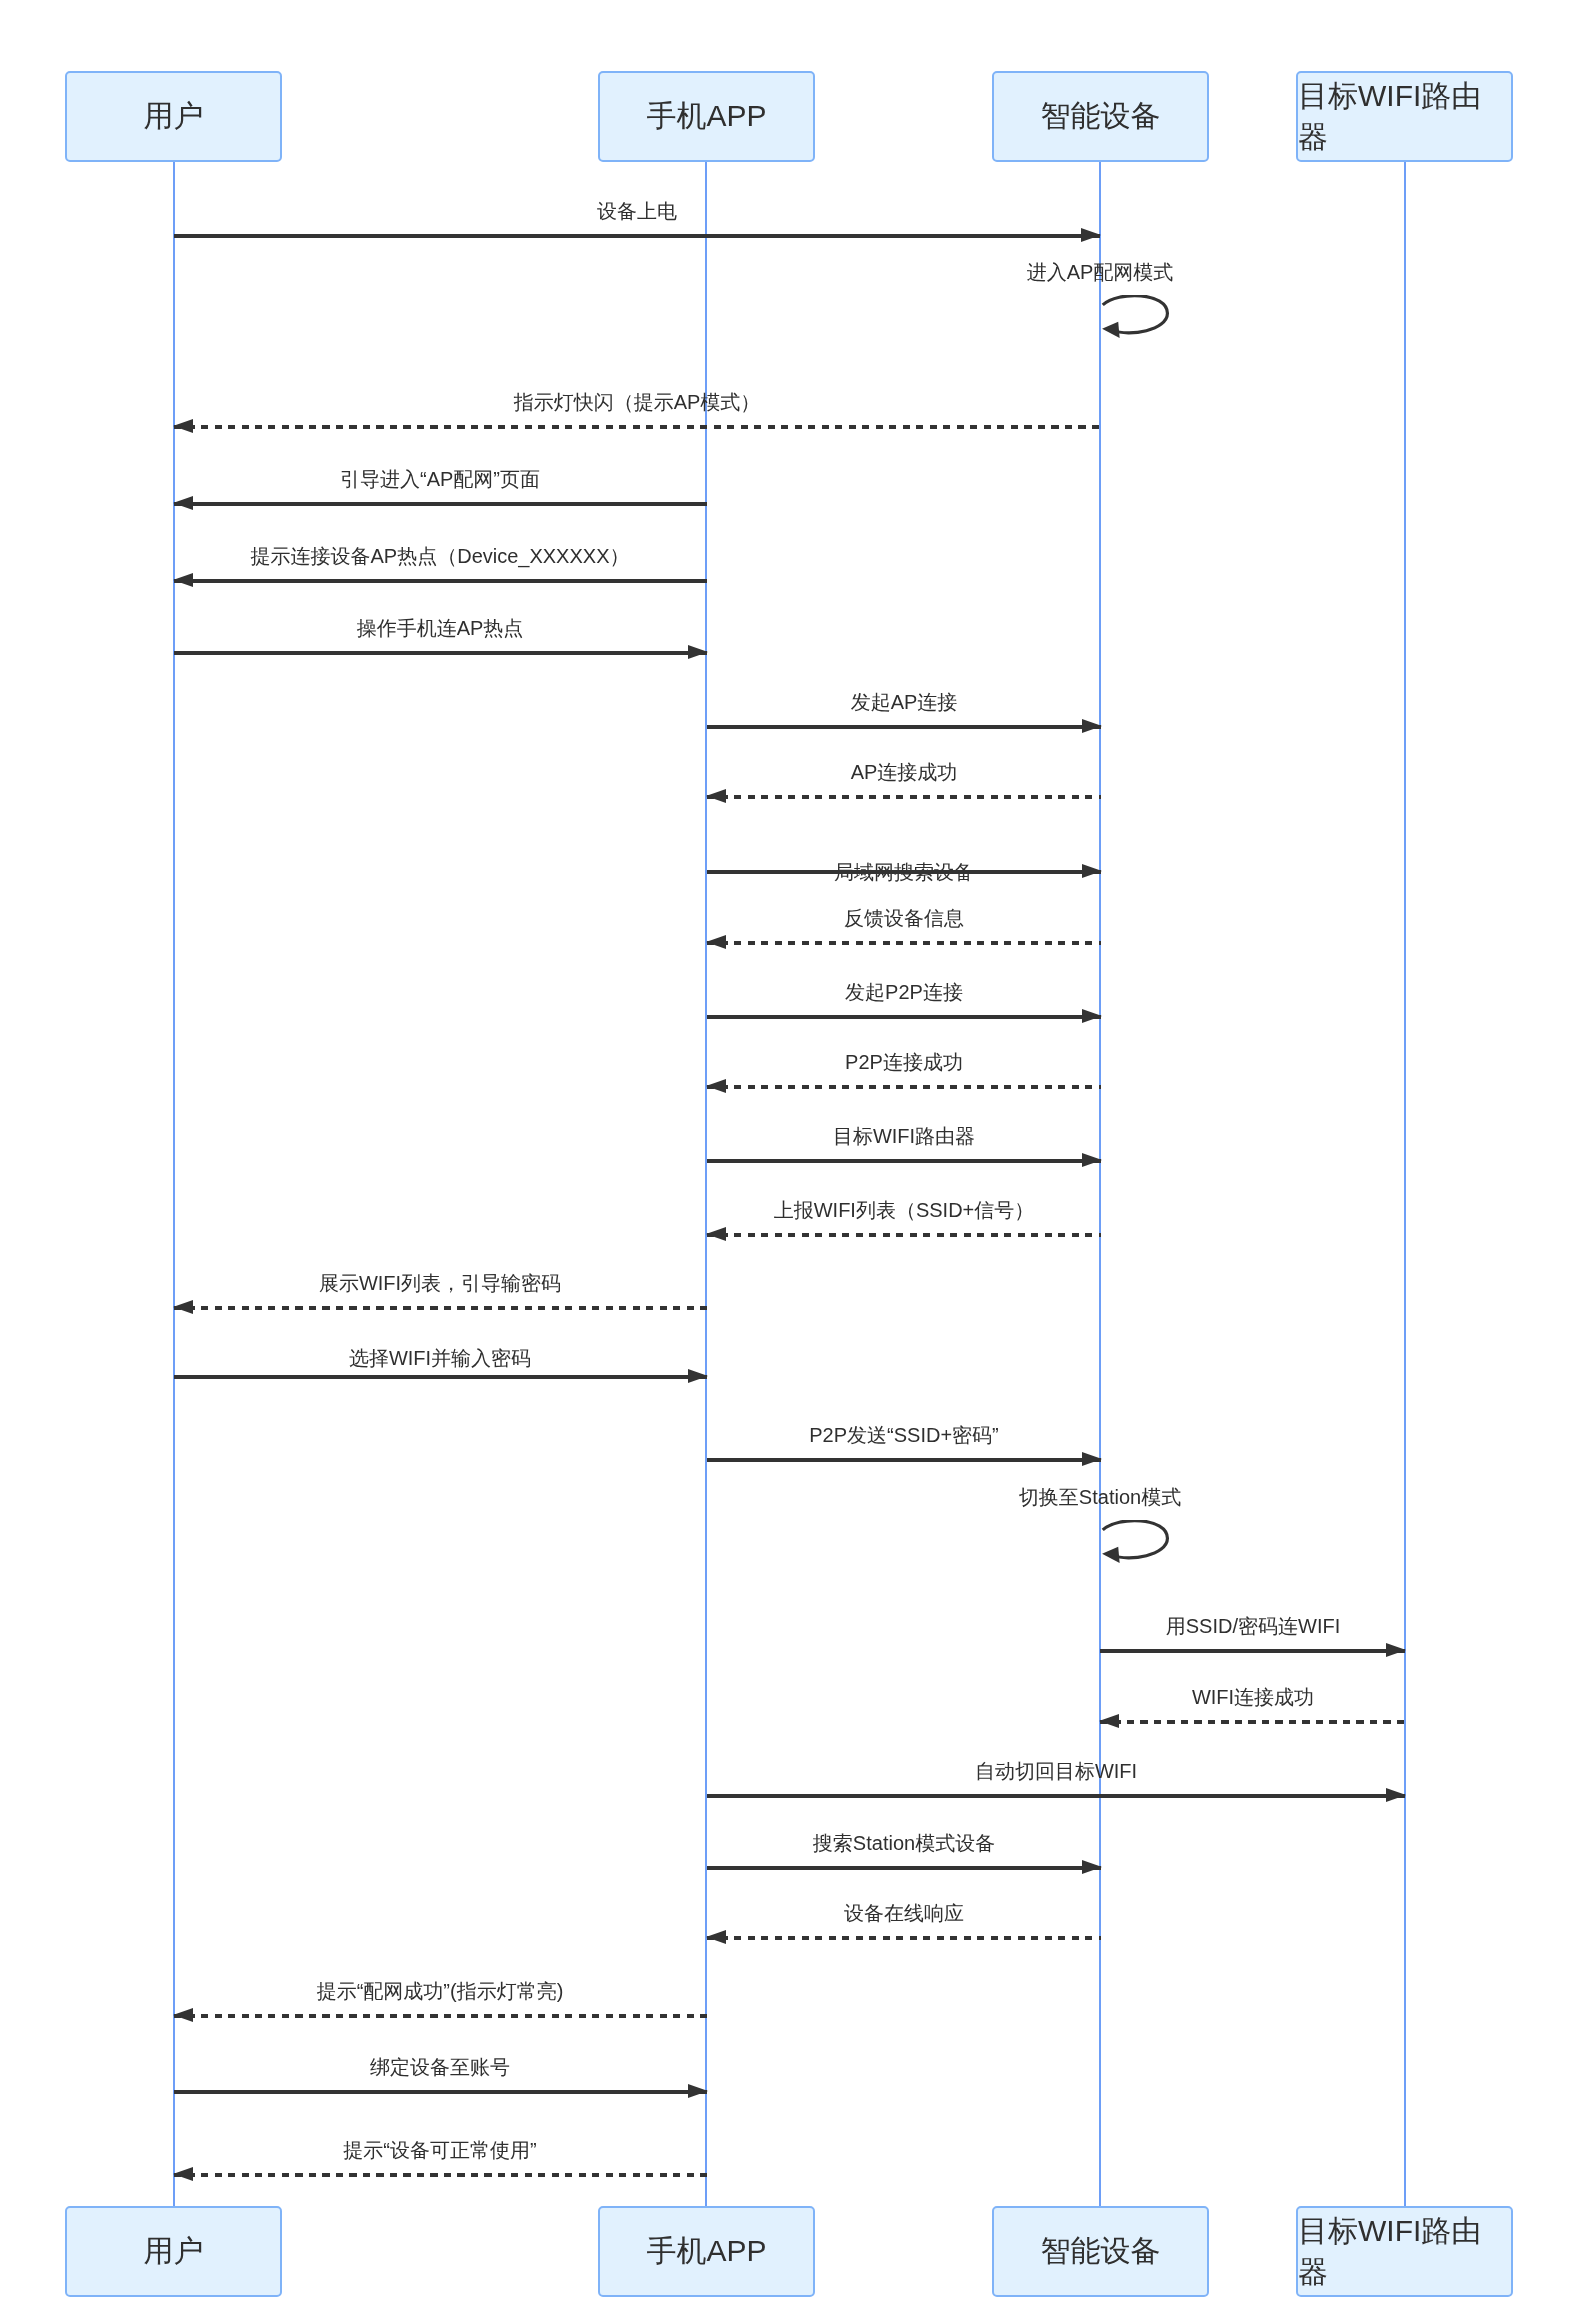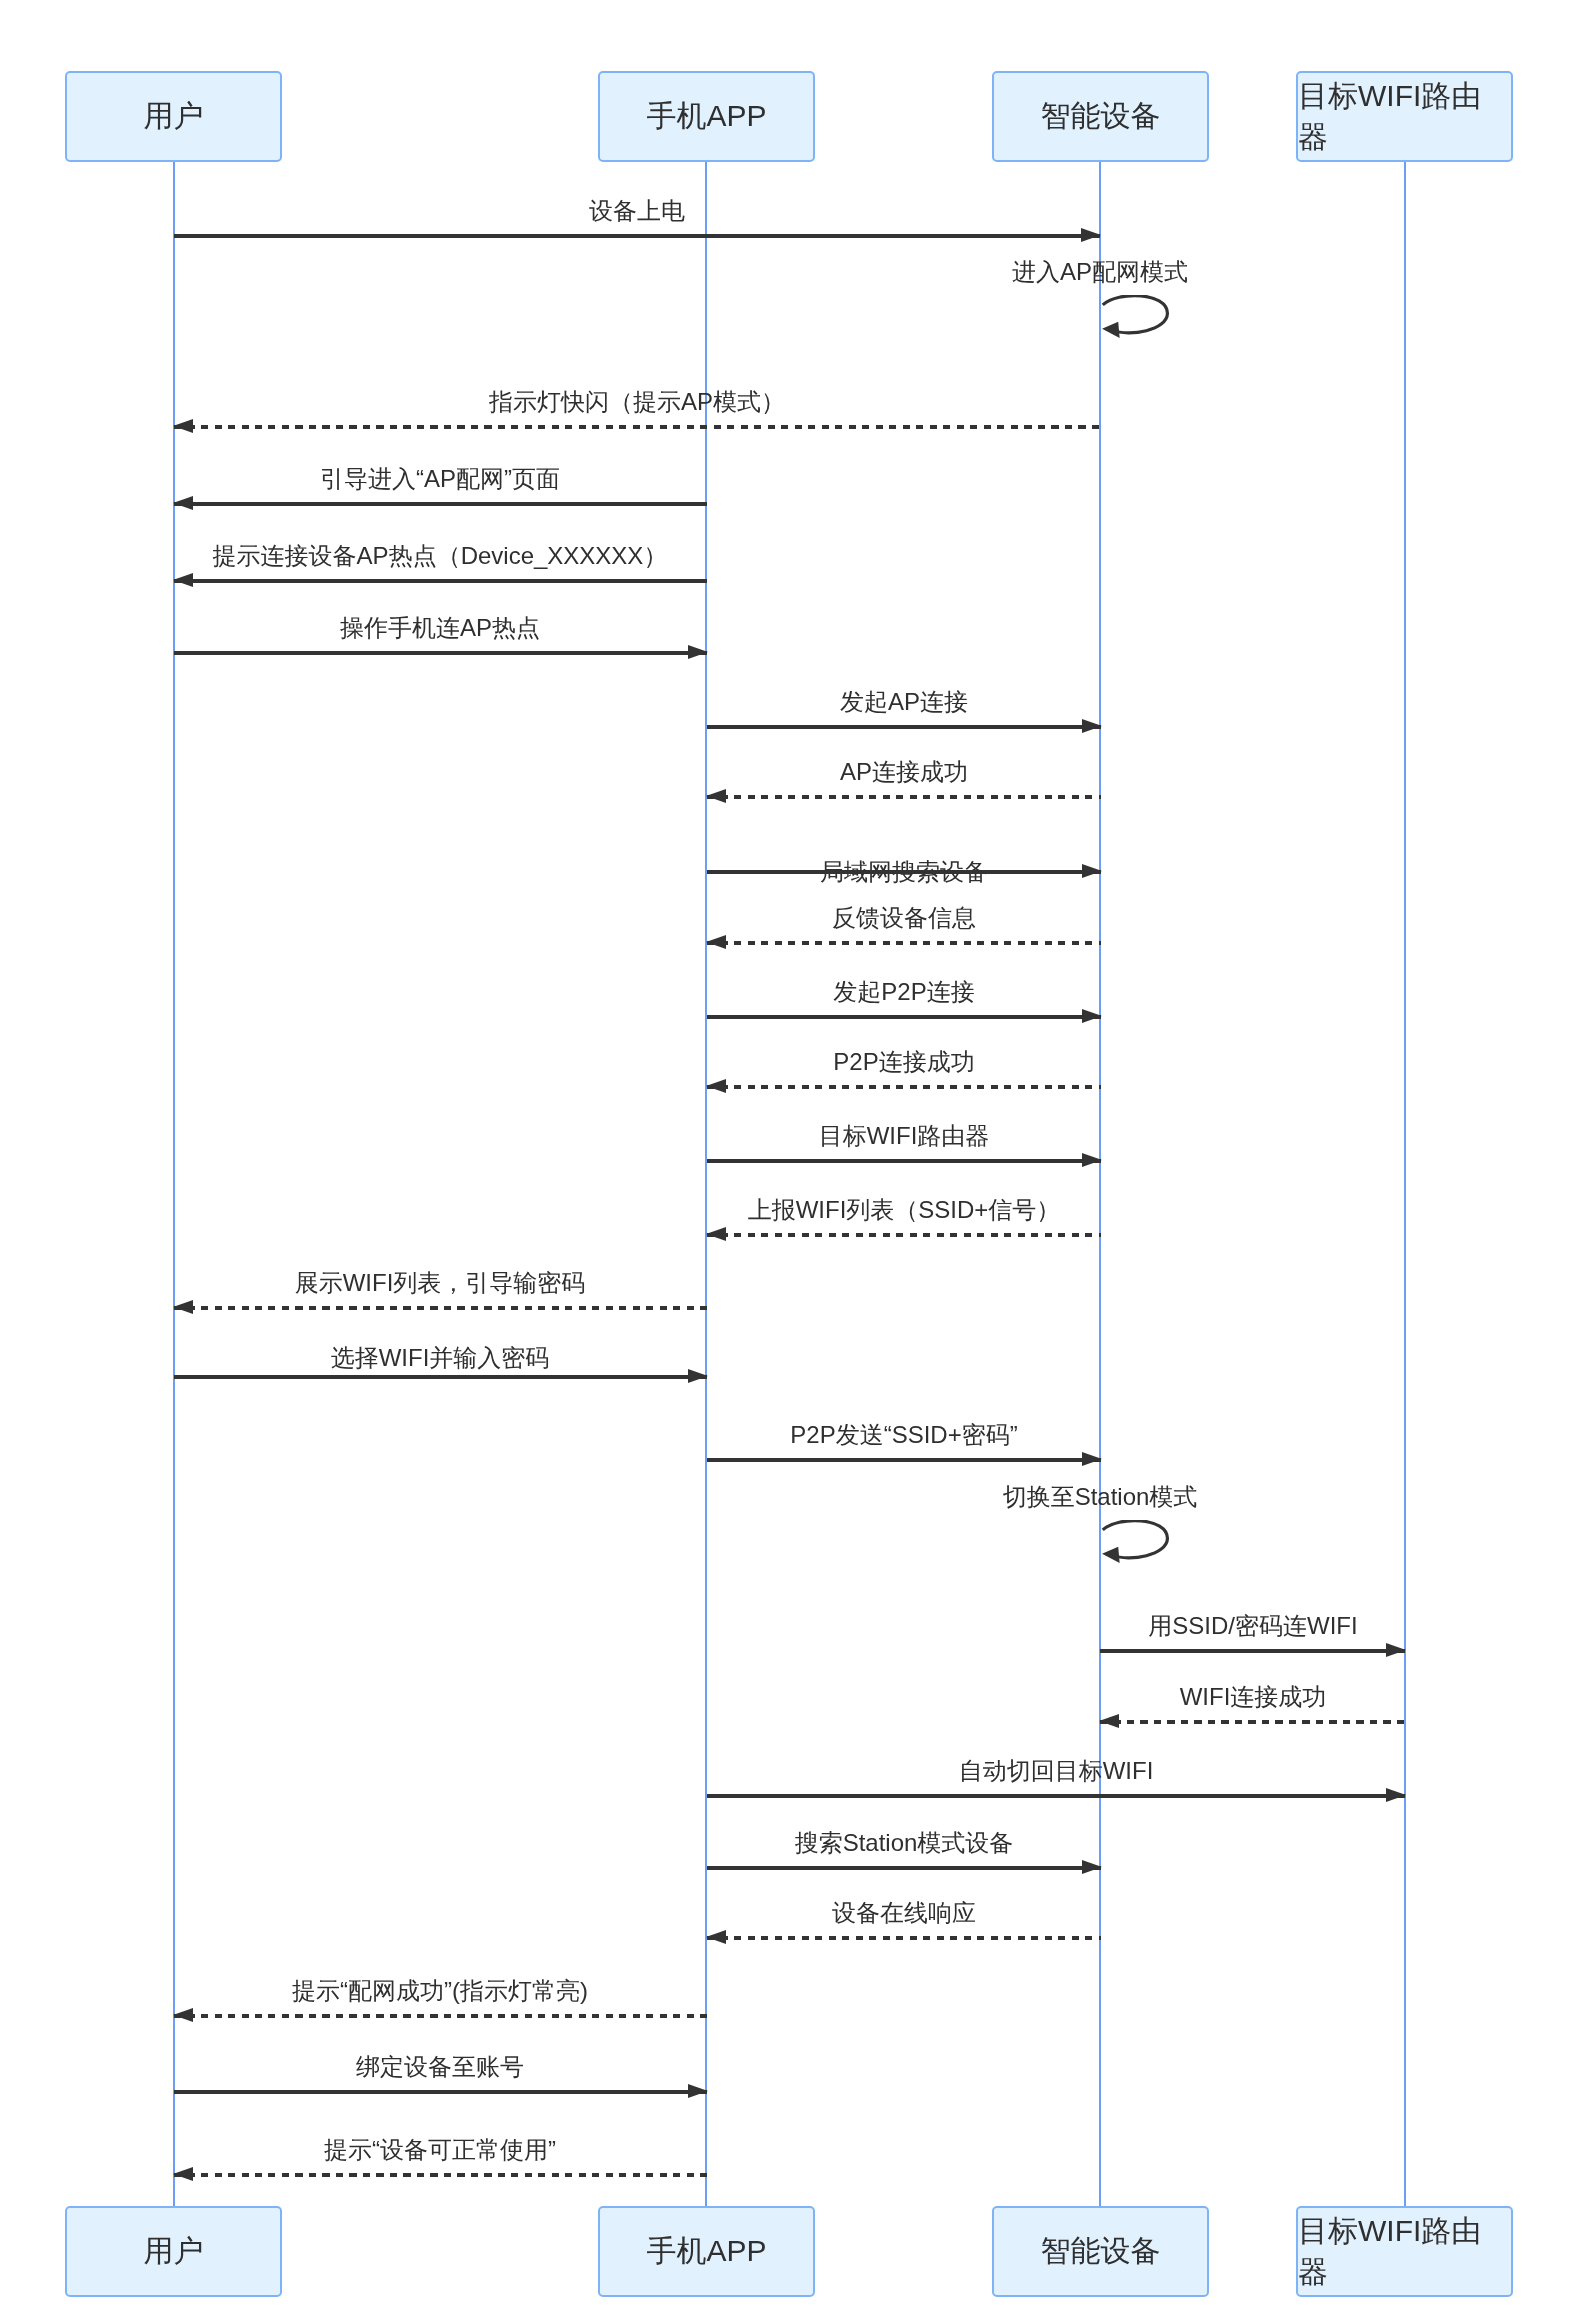--- a/index.html
+++ b/index.html
@@ -16,21 +16,21 @@
     background:#e1f1fe; border:2.1px solid #7fb3f8; border-radius:5px;
     display:flex; align-items:center; justify-content:center;
     font-size:30px; color:#2f2f2f; box-sizing:content-box;
   }
 
   
   .lifeline { position:absolute; width:2.1px; background:#6d9ef7; }
 
   
   .msg-label {
-    position:absolute; font-size:24px; line-height:28px; white-space:nowrap;
+    position:absolute; font-size:20px; line-height:28px; white-space:nowrap;
     transform:translateX(-50%); color:#2f2f2f;
   }
 
   
   .msg-arrow { position:absolute; height:3.6px; }
   .msg-arrow.solid { background:#333333; }
   .msg-arrow.dashed {
     background:repeating-linear-gradient(90deg,#333333 0 7px,transparent 7px 13.5px);
   }
   .msg-arrow.dir-right::after {

